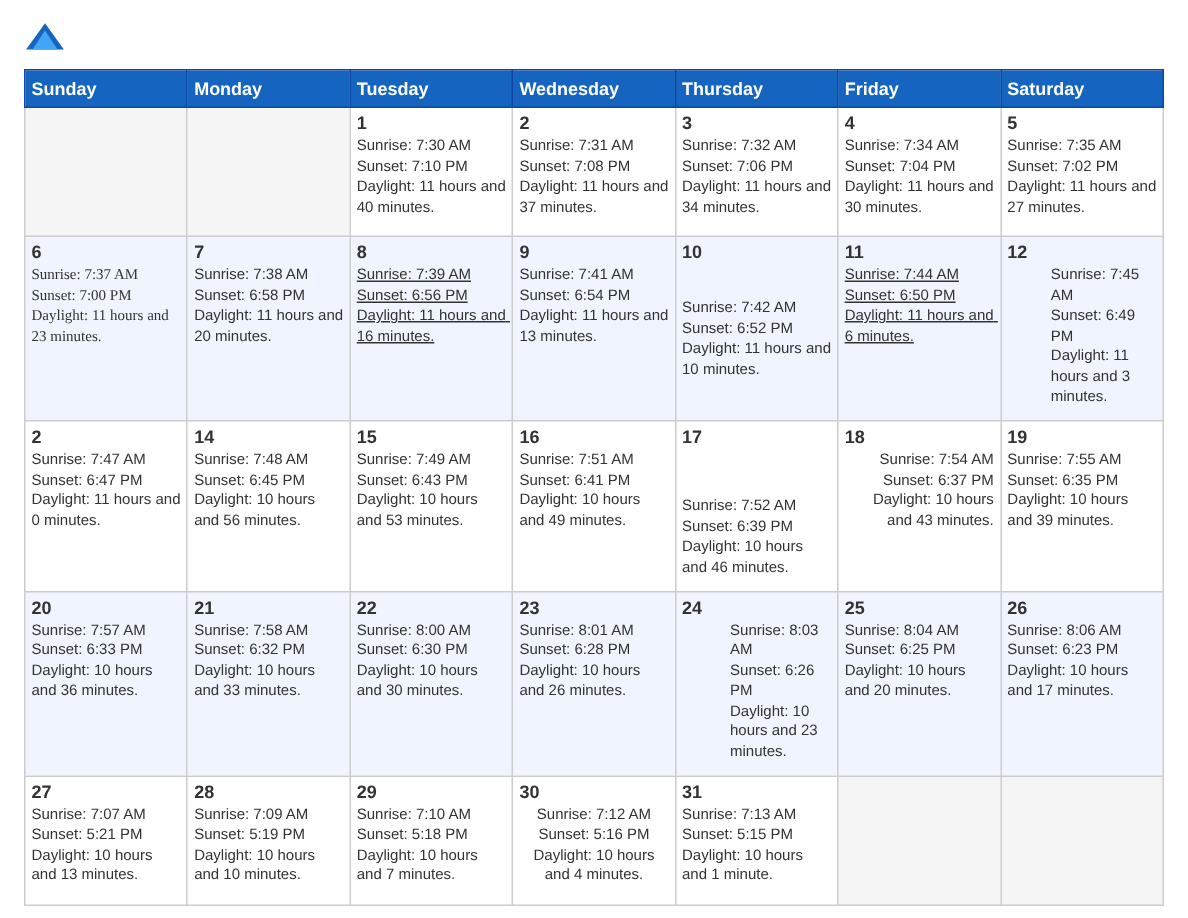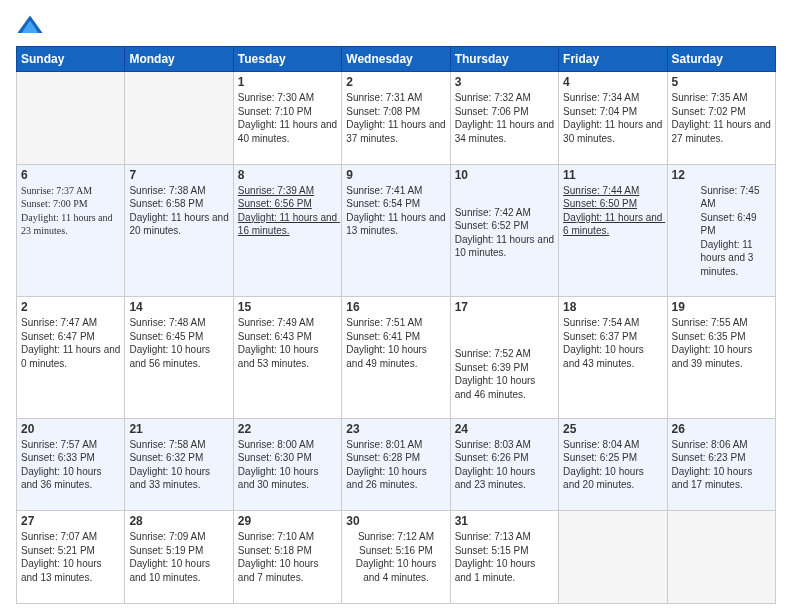--- a/index.html
+++ b/index.html
@@ -241,21 +241,21 @@
 Daylight: 10 hours and 49 minutes.</div>
           </td>
           <td>
             <span class="day-number">17</span>
             <div class="cell-text" style="white-space: pre-wrap; margin-top: 33px;">Sunrise: 7:52 AM
 Sunset: 6:39 PM
 Daylight: 10 hours and 46 minutes.</div>
           </td>
           <td>
             <span class="day-number">18</span>
-            <div class="cell-text" style="white-space: pre-wrap;">Sunrise: 7:54 AM
+            <div class="cell-text" style="white-space: pre-wrap; text-align: right;">Sunrise: 7:54 AM
 Sunset: 6:37 PM
 Daylight: 10 hours and 43 minutes.</div>
           </td>
           <td>
             <span class="day-number">19</span>
             <div class="cell-text" style="white-space: pre-wrap;">Sunrise: 7:55 AM
 Sunset: 6:35 PM
 Daylight: 10 hours and 39 minutes.</div>
           </td>
         </tr>
@@ -279,21 +279,21 @@
 Daylight: 10 hours and 30 minutes.</div>
           </td>
           <td>
             <span class="day-number">23</span>
             <div class="cell-text" style="white-space: pre-wrap;">Sunrise: 8:01 AM
 Sunset: 6:28 PM
 Daylight: 10 hours and 26 minutes.</div>
           </td>
           <td>
             <span class="day-number">24</span>
-            <div class="cell-text" style="white-space: pre-wrap;">Sunrise: 8:03 AM
+            <div class="cell-text" style="white-space: pre-wrap; margin-left: 32px;">Sunrise: 8:03 AM
 Sunset: 6:26 PM
 Daylight: 10 hours and 23 minutes.</div>
           </td>
           <td>
             <span class="day-number">25</span>
             <div class="cell-text" style="white-space: pre-wrap;">Sunrise: 8:04 AM
 Sunset: 6:25 PM
 Daylight: 10 hours and 20 minutes.</div>
           </td>
           <td>

